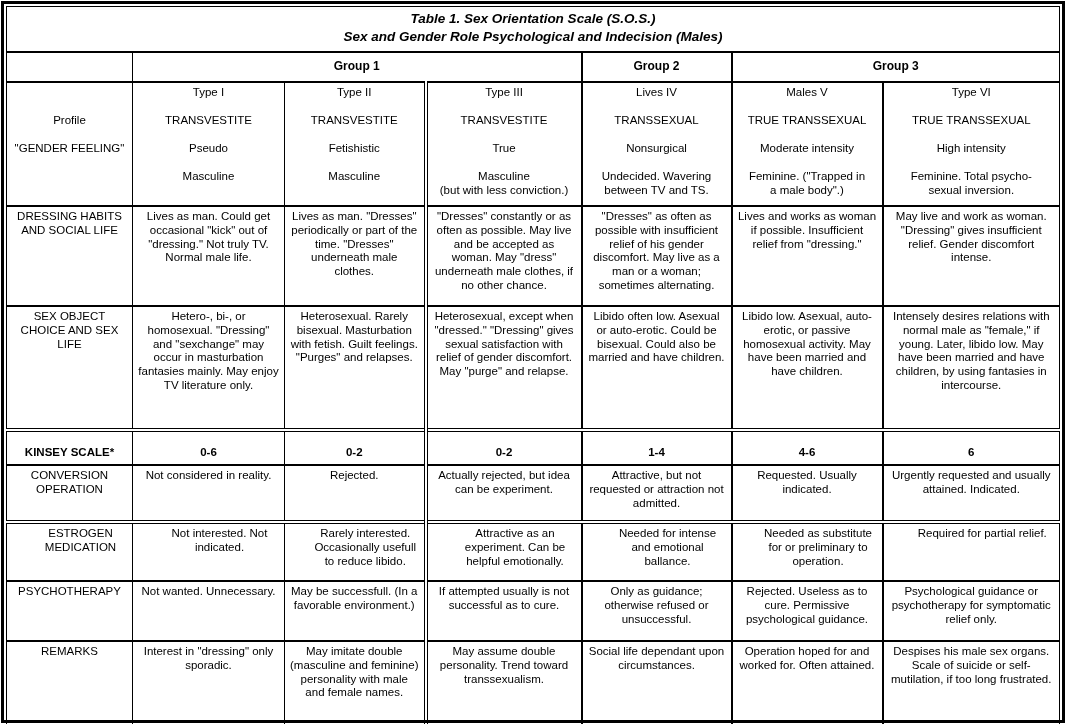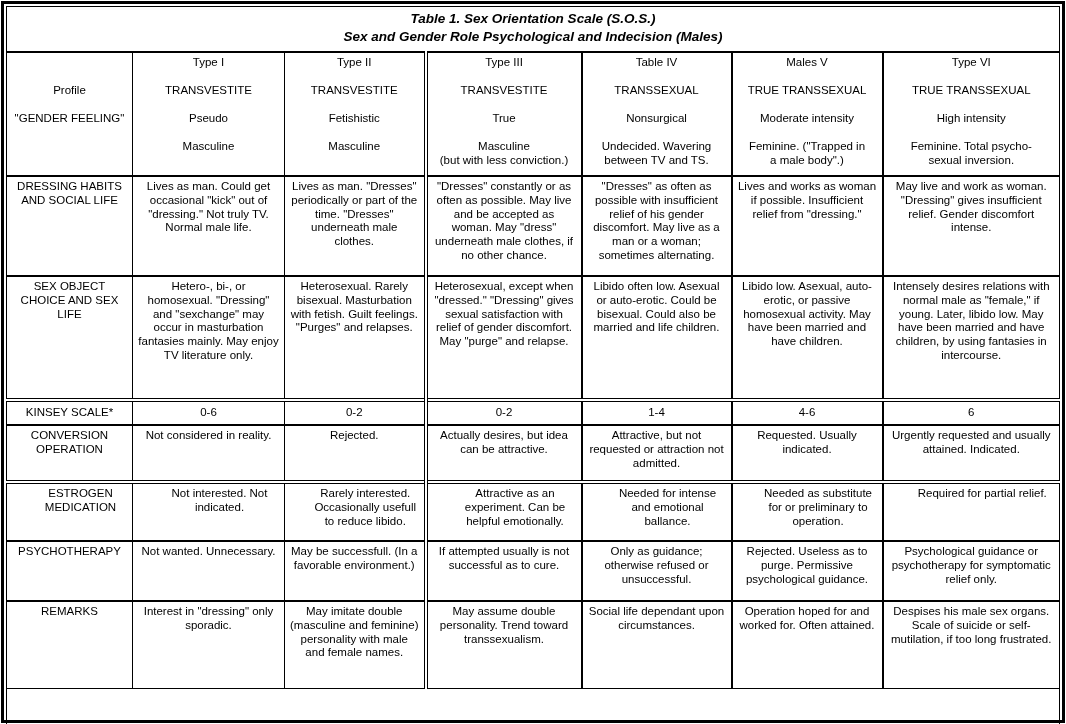--- a/index.html
+++ b/index.html
@@ -20,21 +20,21 @@
   .title-cell{height:38px;}
   .t1,.t2{font-weight:bold;font-style:italic;font-size:13.5px;line-height:1.35;}
   
   .ghead{font-weight:bold;font-size:12px;height:23px;vertical-align:middle;padding-top:2px;}
   
   .pcell{height:116px;margin-top:40px;}
   .pline{min-height:28px;white-space:pre-line;}
   
   tr.r-dressing td{height:92px;}
   tr.r-sexobj td{height:115px;}
-  tr.r-kinsey td{height:20px;vertical-align:middle;padding-top:1px;padding-bottom:1px;}
+  tr.r-kinsey td{height:20px;vertical-align:middle;padding-top:11px;padding-bottom:1px;font-weight:bold;}
   tr.r-conversion td{height:48px;margin-top:48px;}
   tr.r-estrogen td{height:50px;padding-left:27px;}
   tr.r-psycho td{height:52px;}
   tr.r-remarks td{height:80px;}
   .lbl{text-align:center;}
   .foot{text-align:left;font-size:11.5px;line-height:1.35;padding:3px 4px;height:36px;}
 </style>
 </head>
 <body>
 
@@ -52,20 +52,26 @@
   </colgroup>
 
   <tbody>
           <tr class="r-title">
     <td colspan="7" class="title-cell">
       <div class="t1">Table 1. Sex Orientation Scale (S.O.S.)</div>
       <div class="t2">Sex and Gender Role Psychological and Indecision (Males)</div>
     </td>
   </tr>
 
+  <tr class="r-group rt2">
+    <td class="lbl"></td>
+    <td colspan="3" class="cA ghead">Group 1</td>
+    <td class="cThk ghead">Group 2</td>
+    <td colspan="2" class="cThk ghead">Group 3</td>
+  </tr>
 
   <tr class="r-profile rt2">
     <td class="lbl pcell">
       <div class="pline"></div>
       <div class="pline">Profile</div>
       <div class="pline">"GENDER FEELING"</div>
     </td>
     <td class="cA pcell">
       <div class="pline">Type I</div>
       <div class="pline">TRANSVESTITE</div>
@@ -79,21 +85,21 @@
       <div class="pline">Masculine</div>
     </td>
     <td class="cDbl pcell">
       <div class="pline">Type III</div>
       <div class="pline">TRANSVESTITE</div>
       <div class="pline">True</div>
       <div class="pline">Masculine
 (but with less conviction.)</div>
     </td>
     <td class="cThk pcell">
-      <div class="pline">Table IV</div>
+      <div class="pline">Lives IV</div>
       <div class="pline">TRANSSEXUAL</div>
       <div class="pline">Nonsurgical</div>
       <div class="pline">Undecided. Wavering
 between TV and TS.</div>
     </td>
     <td class="cThk pcell">
       <div class="pline">Males V</div>
       <div class="pline">TRUE TRANSSEXUAL</div>
       <div class="pline">Moderate intensity</div>
       <div class="pline">Feminine. ("Trapped in
@@ -116,40 +122,40 @@
     <td class="cThk">"Dresses" as often as possible with insufficient relief of his gender discomfort. May live as a man or a woman; sometimes alternating.</td>
     <td class="cThk">Lives and works as woman if possible. Insufficient relief from "dressing."</td>
     <td class="cThk">May live and work as woman. "Dressing" gives insufficient relief. Gender discomfort intense.</td>
   </tr>
 
   <tr class="r-sexobj rt2">
     <td class="lbl">SEX OBJECT CHOICE AND SEX LIFE</td>
     <td class="cA">Hetero-, bi-, or homosexual. "Dressing" and "sexchange" may occur in masturbation fantasies mainly. May enjoy TV literature only.</td>
     <td class="cA">Heterosexual. Rarely bisexual. Masturbation with fetish. Guilt feelings. "Purges" and relapses.</td>
     <td class="cDbl">Heterosexual, except when "dressed." "Dressing" gives sexual satisfaction with relief of gender discomfort. May "purge" and relapse.</td>
-    <td class="cThk">Libido often low. Asexual or auto-erotic. Could be bisexual. Could also be married and life children.</td>
+    <td class="cThk">Libido often low. Asexual or auto-erotic. Could be bisexual. Could also be married and have children.</td>
     <td class="cThk">Libido low. Asexual, auto-erotic, or passive homosexual activity. May have been married and have children.</td>
     <td class="cThk">Intensely desires relations with normal male as "female," if young. Later, libido low. May have been married and have children, by using fantasies in intercourse.</td>
   </tr>
 
   <tr class="r-kinsey rtD">
     <td class="lbl">KINSEY SCALE*</td>
     <td class="cA">0-6</td>
     <td class="cA">0-2</td>
     <td class="cDbl">0-2</td>
     <td class="cThk">1-4</td>
     <td class="cThk">4-6</td>
     <td class="cThk">6</td>
   </tr>
 
   <tr class="r-conversion rt2">
     <td class="lbl">CONVERSION OPERATION</td>
     <td class="cA">Not considered in reality.</td>
     <td class="cA">Rejected.</td>
-    <td class="cDbl">Actually desires, but idea can be attractive.</td>
+    <td class="cDbl">Actually rejected, but idea can be experiment.</td>
     <td class="cThk">Attractive, but not requested or attraction not admitted.</td>
     <td class="cThk">Requested. Usually indicated.</td>
     <td class="cThk">Urgently requested and usually attained. Indicated.</td>
   </tr>
 
   <tr class="r-estrogen rtD">
     <td class="lbl">ESTROGEN MEDICATION</td>
     <td class="cA">Not interested. Not indicated.</td>
     <td class="cA">Rarely interested. Occasionally usefull to reduce libido.</td>
     <td class="cDbl">Attractive as an experiment. Can be helpful emotionally.</td>
@@ -157,21 +163,21 @@
     <td class="cThk">Needed as substitute for or preliminary to operation.</td>
     <td class="cThk">Required for partial relief.</td>
   </tr>
 
   <tr class="r-psycho rt2">
     <td class="lbl">PSYCHOTHERAPY</td>
     <td class="cA">Not wanted. Unnecessary.</td>
     <td class="cA">May be successfull. (In a favorable environment.)</td>
     <td class="cDbl">If attempted usually is not successful as to cure.</td>
     <td class="cThk">Only as guidance; otherwise refused or unsuccessful.</td>
-    <td class="cThk">Rejected. Useless as to purge. Permissive psychological guidance.</td>
+    <td class="cThk">Rejected. Useless as to cure. Permissive psychological guidance.</td>
     <td class="cThk">Psychological guidance or psychotherapy for symptomatic relief only.</td>
   </tr>
 
   <tr class="r-remarks rt2">
     <td class="lbl">REMARKS</td>
     <td class="cA">Interest in "dressing" only sporadic.</td>
     <td class="cA">May imitate double (masculine and feminine) personality with male and female names.</td>
     <td class="cDbl">May assume double personality. Trend toward transsexualism.</td>
     <td class="cThk">Social life dependant upon circumstances.</td>
     <td class="cThk">Operation hoped for and worked for. Often attained.</td>

